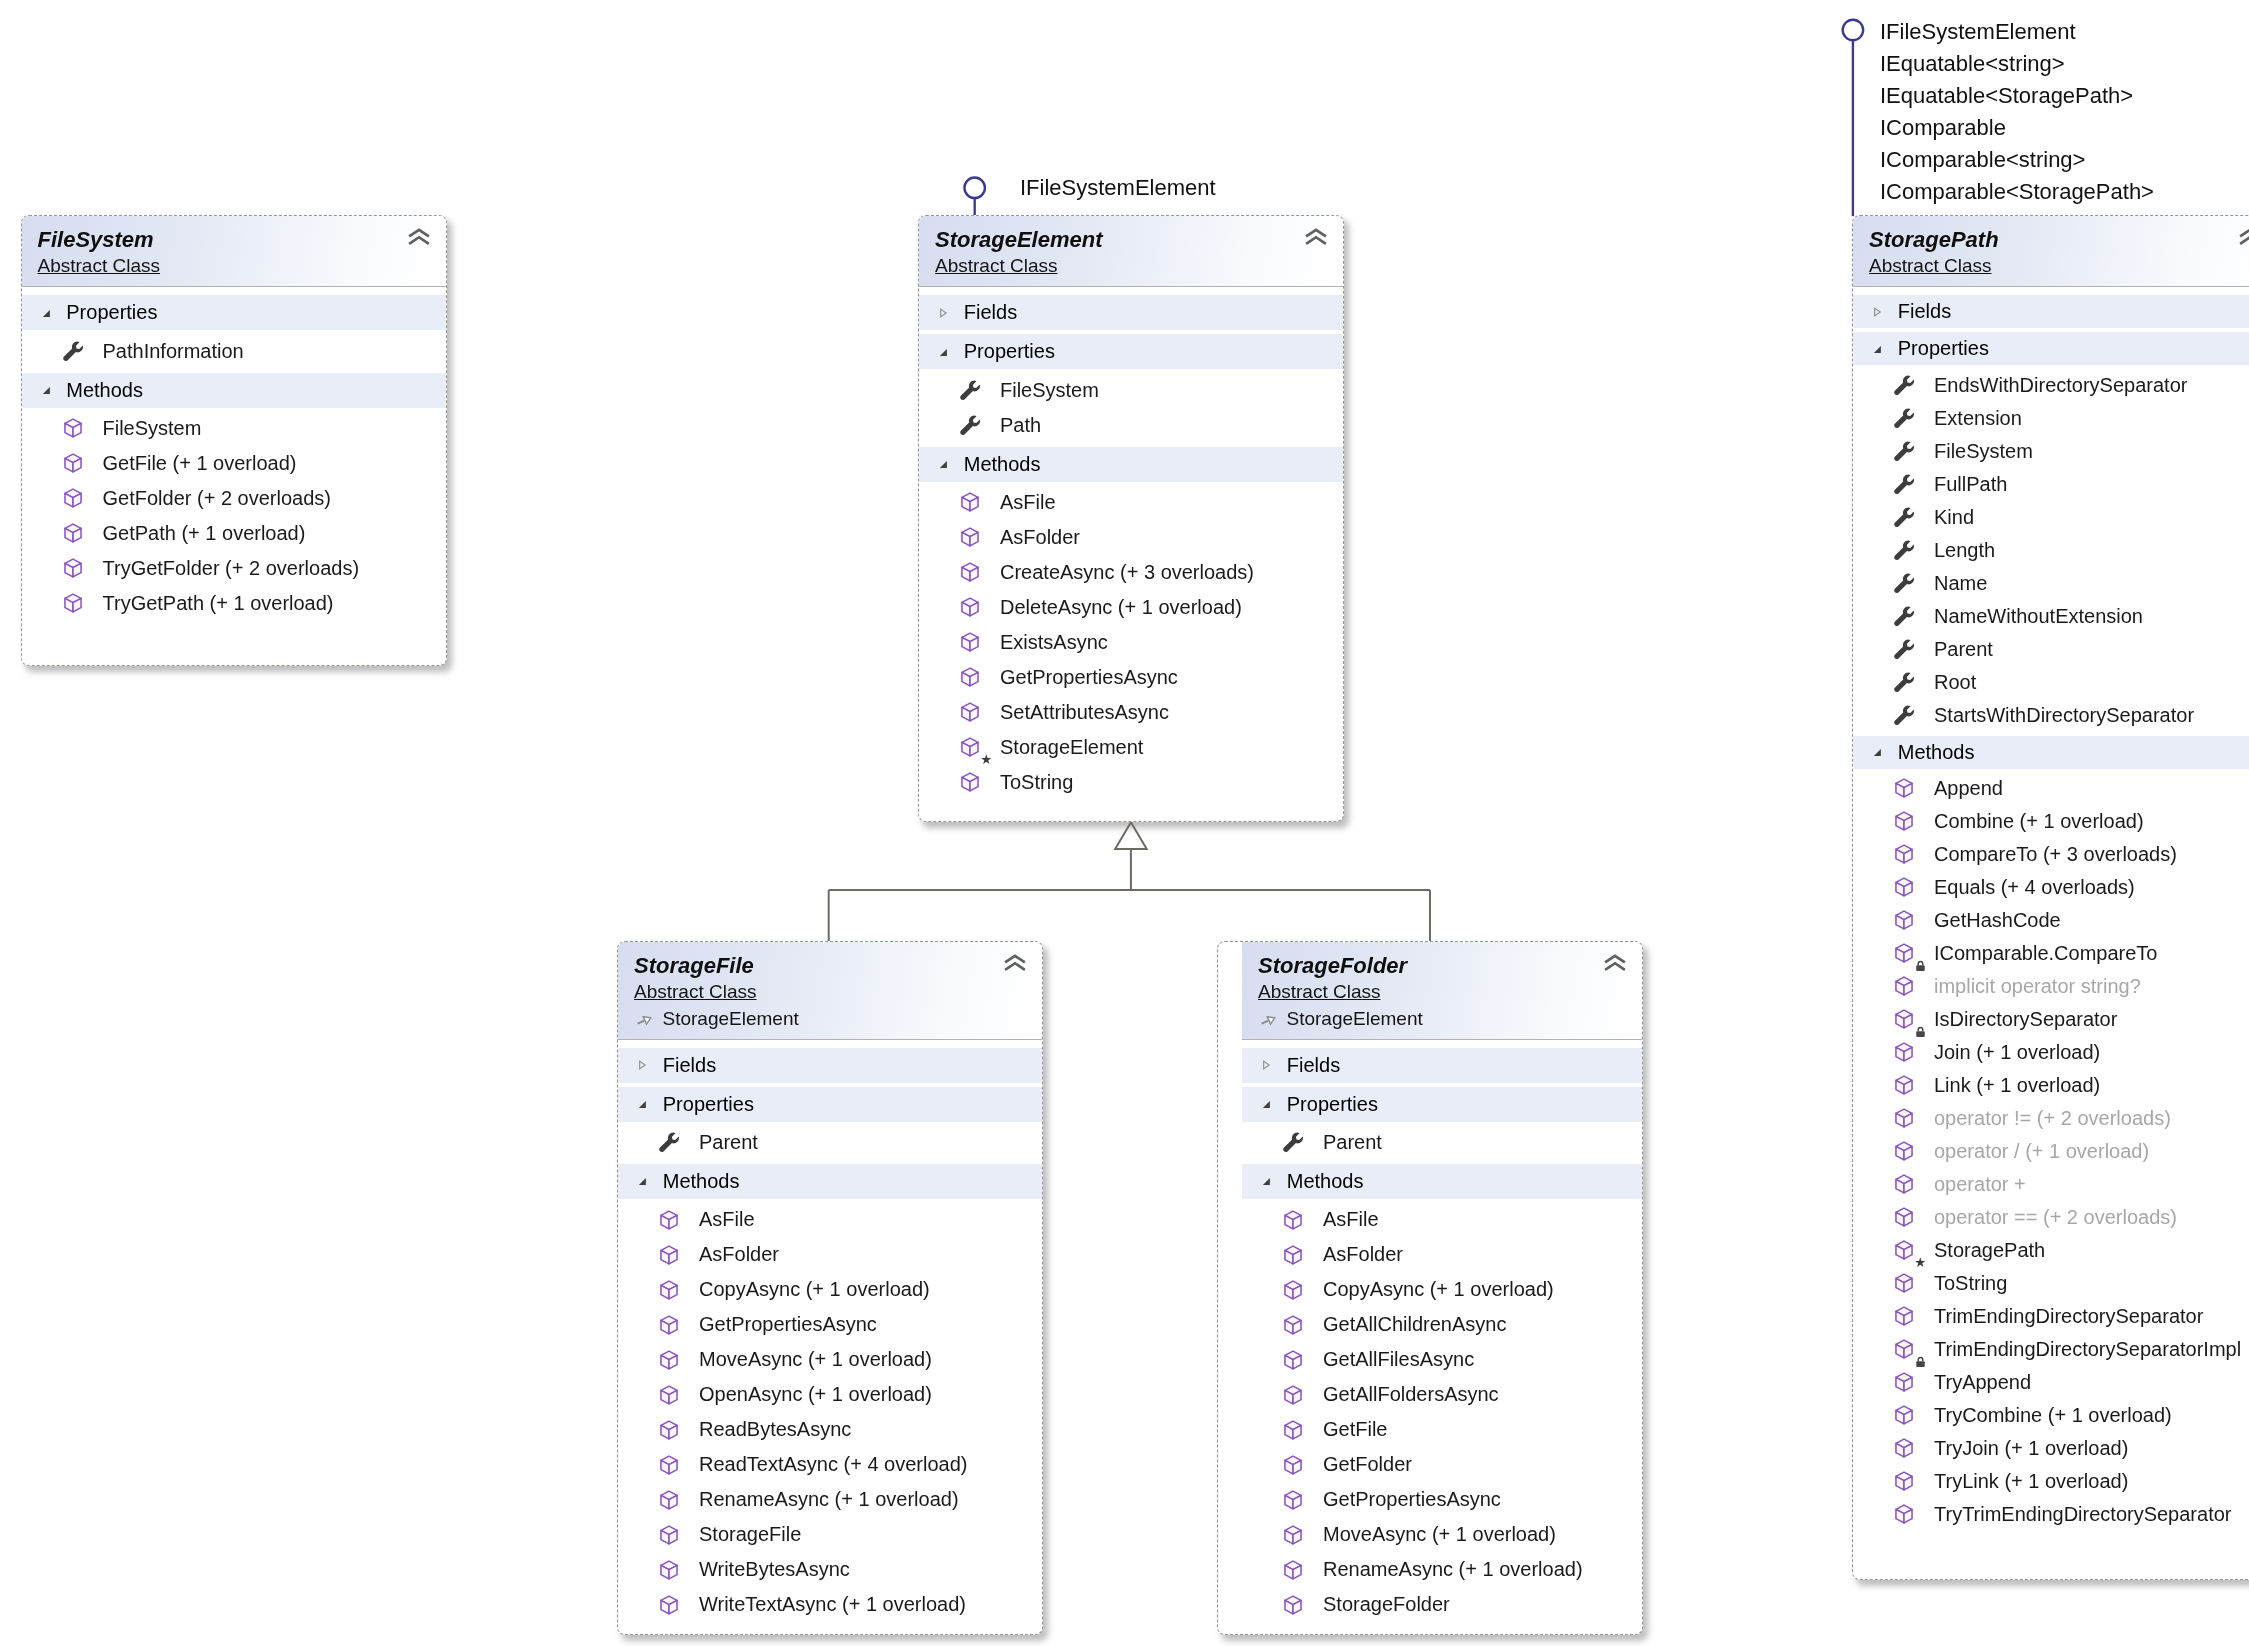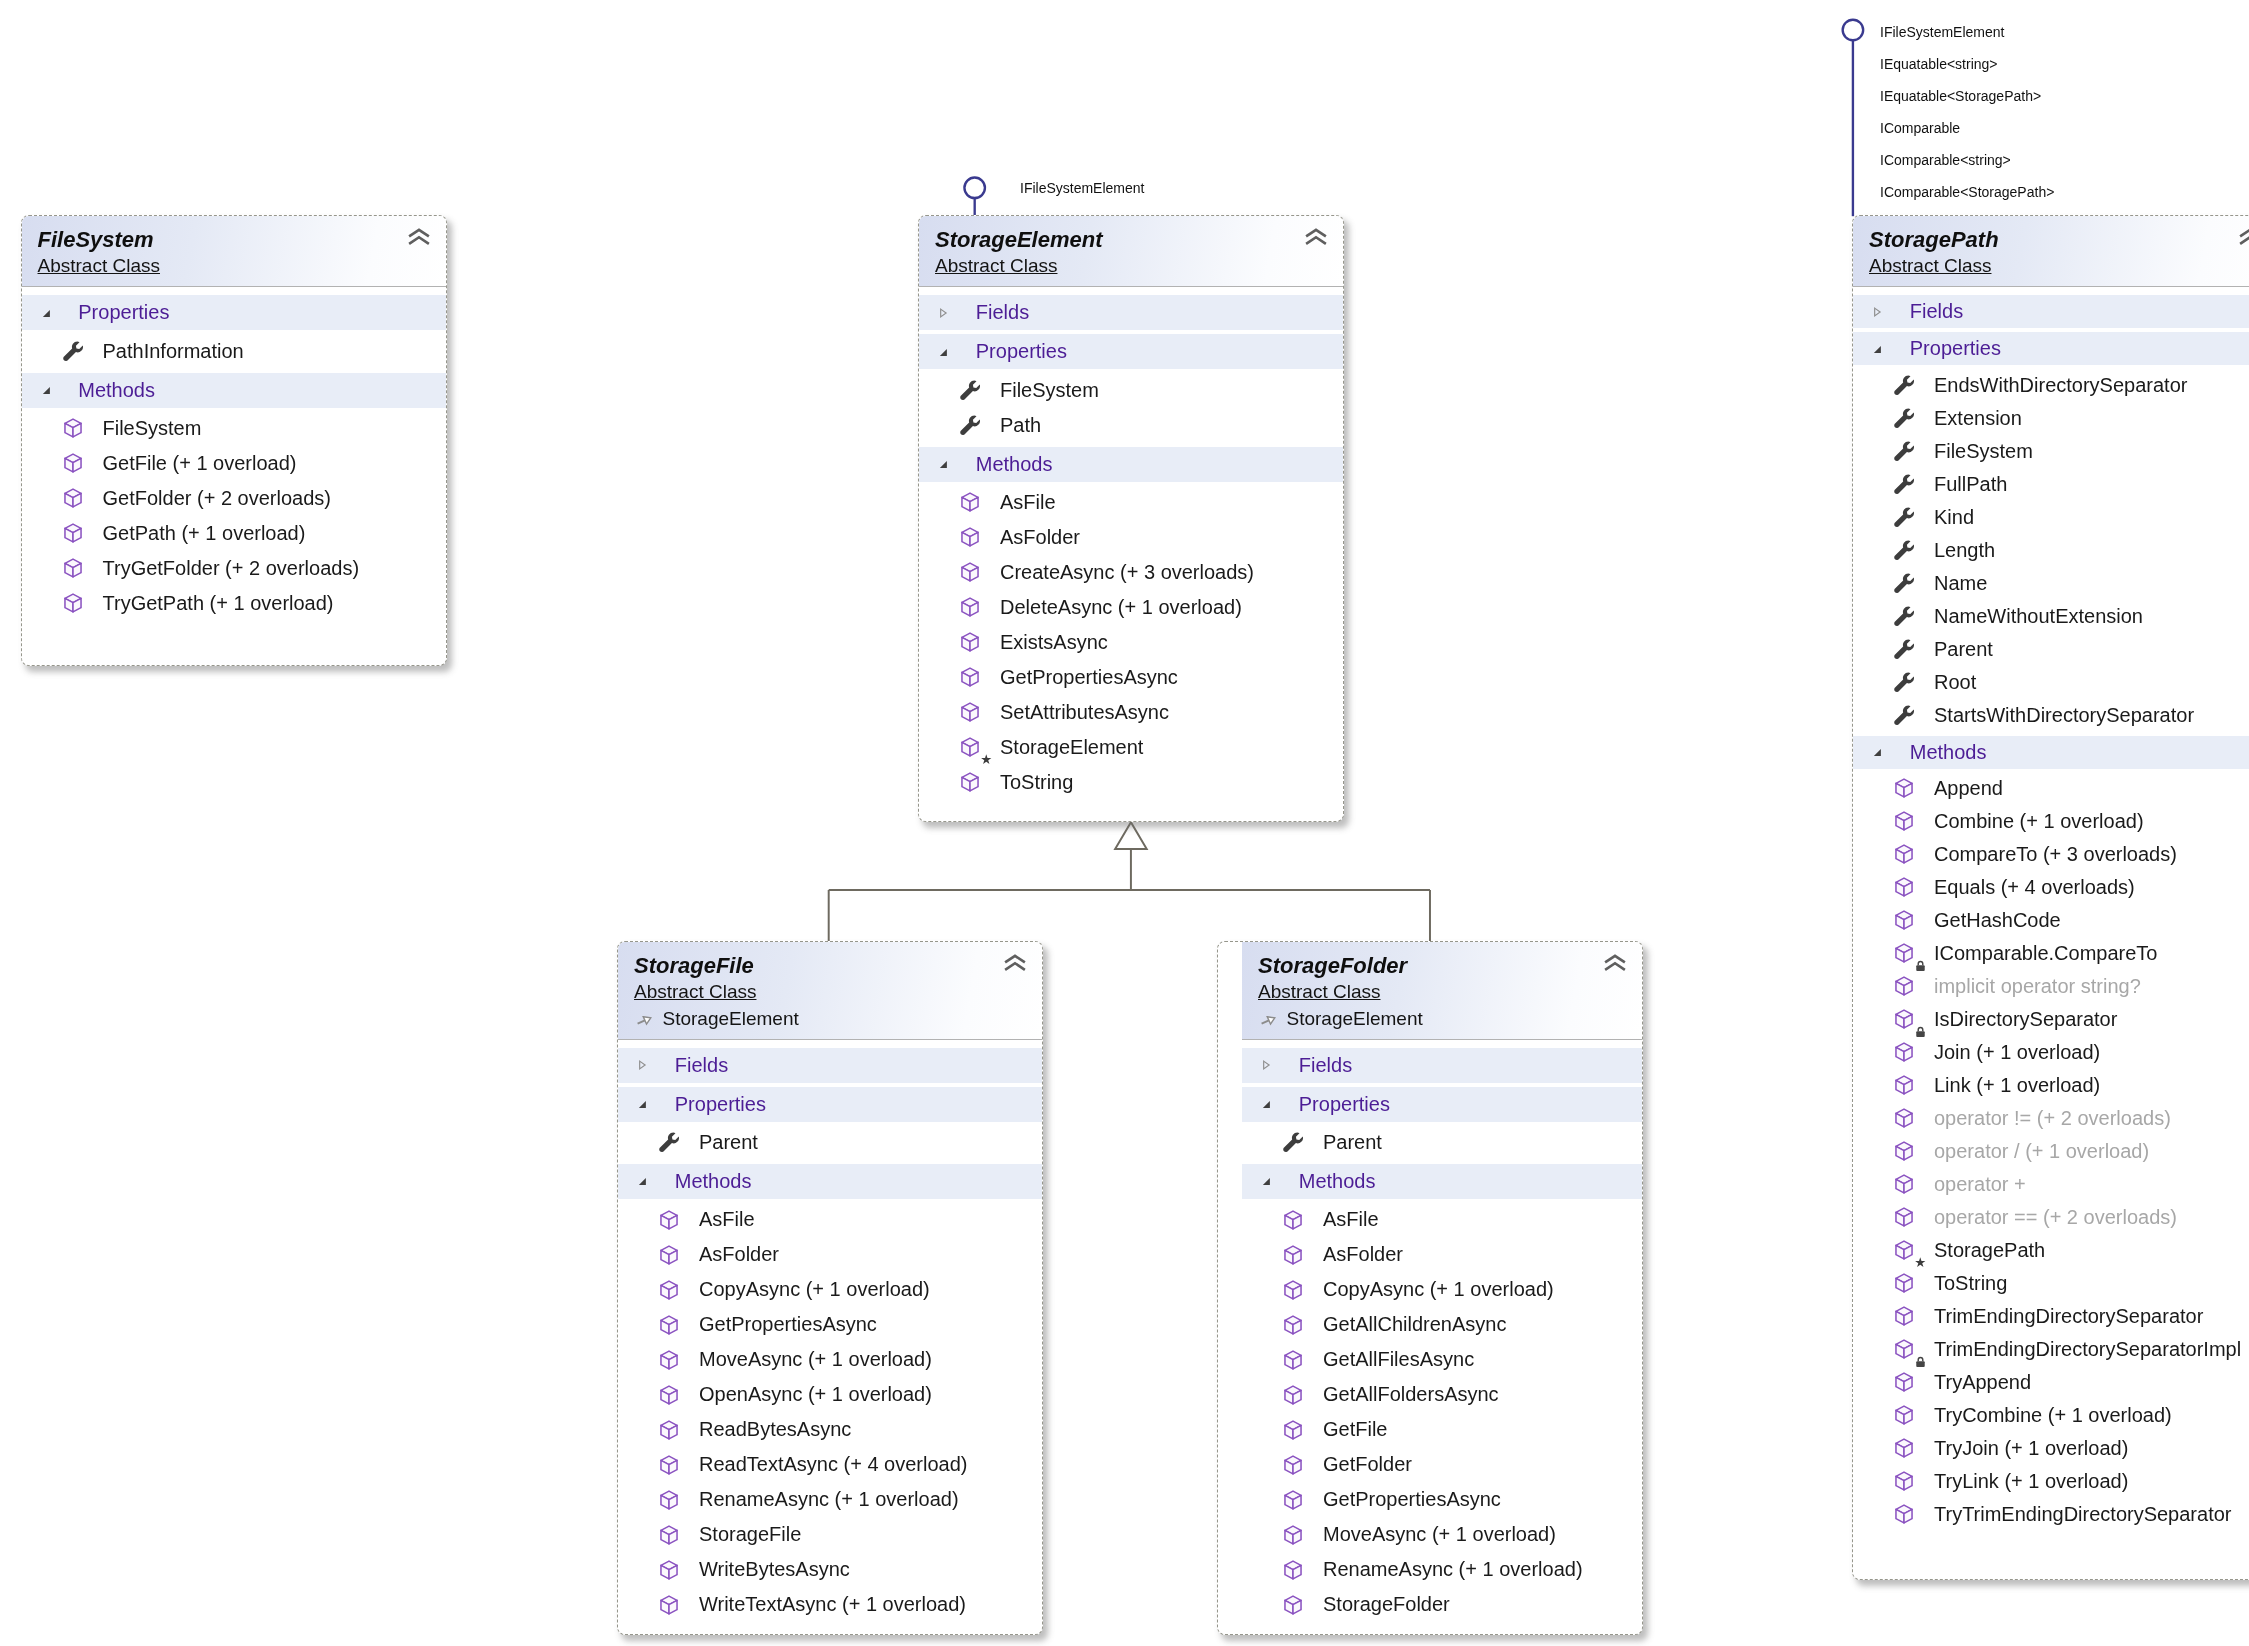--- a/index.html
+++ b/index.html
@@ -70,21 +70,21 @@
   .box-body { flex: 1; padding-top: 4px; }
   .section-row {
     height: var(--row, 35px);
     display: flex;
     align-items: center;
     gap: 13.4px;
     padding-left: 17.4px;
     background: #e8edf7;
     margin: 4px 0 3.2px 0;
   }
-  .section-label { font-size: 20px; color: #4c1d95; margin-left: 12px; }
+  .section-label { font-size: 20px; color: #000000; }
   .member-row {
     height: var(--row, 35px);
     display: flex;
     align-items: center;
     gap: 18px;
     padding-left: 39px;
   }
   .m-icon {
     position: relative;
     width: 24px;
@@ -108,21 +108,21 @@
   }
   .member-label {
     font-size: 20px;
     color: #1a1a1a;
     white-space: nowrap;
   }
   .member-label.italic { }
   .member-label.muted { color: #a7a7a7; }
   .lollipop-label {
     position: absolute;
-    font-size: 14px;
+    font-size: 22px;
     color: #111111;
     white-space: nowrap;
     line-height: 32px;
   }
   .expander { width: 14px; height: 14px; flex: none; }
 </style>
 </head>
 <body>
 
 <div class="canvas">

